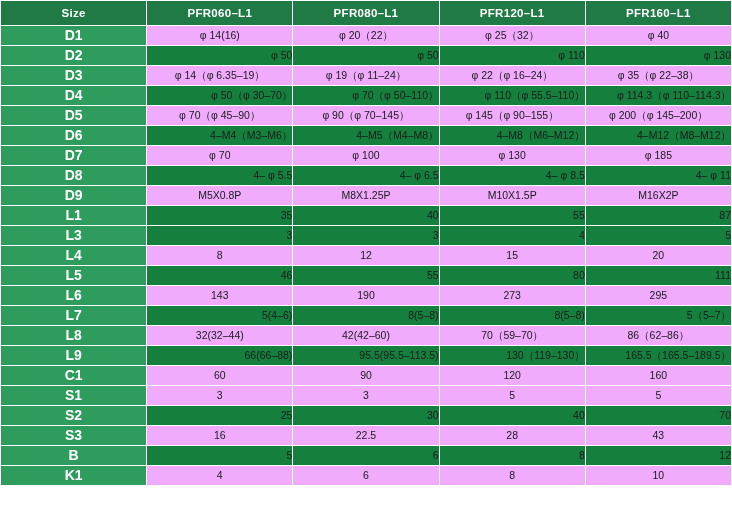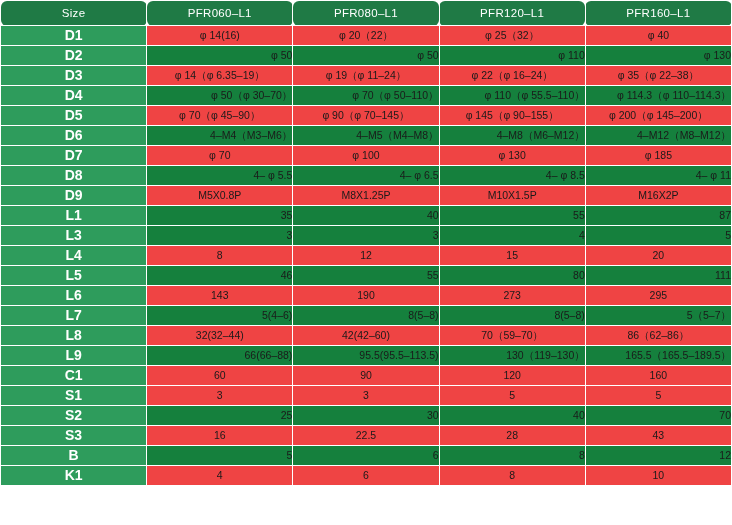--- a/index.html
+++ b/index.html
@@ -28,40 +28,39 @@
     height: 19px;
     line-height: 19px;
     white-space: nowrap;
     overflow: hidden;
   }
   
   table.spec thead th {
     background: #1f7a45;
     color: #ffffff;
     font-size: 11.5px;
-    font-weight: normal;
+    font-weight: bold;
     height: 24px;
     line-height: 24px;
     letter-spacing: 0.3px;
-    border-radius: 6px;
   }
   table.spec thead th.size-head {
     background: #1f7a45;
   }
   
   table.spec td.rowlabel {
     background: #2e9c5c;
     color: #ffffff;
     font-weight: bold;
     font-size: 14px;
     width: 72px;
   }
   
   table.spec tr.alt td.data {
-    background: #ef4444;
+    background: #f0abfc;
     text-align: center;
   }
   table.spec tr.plain td.data {
     background: #15803d;
     text-align: right;
   }
   table.spec tr.alt td.rowlabel {
     background: #2e9c5c;
   }
   table.spec tr.plain td.rowlabel {

